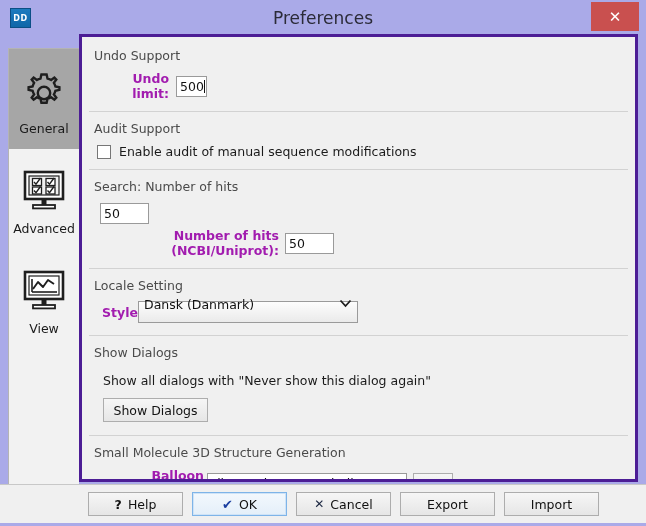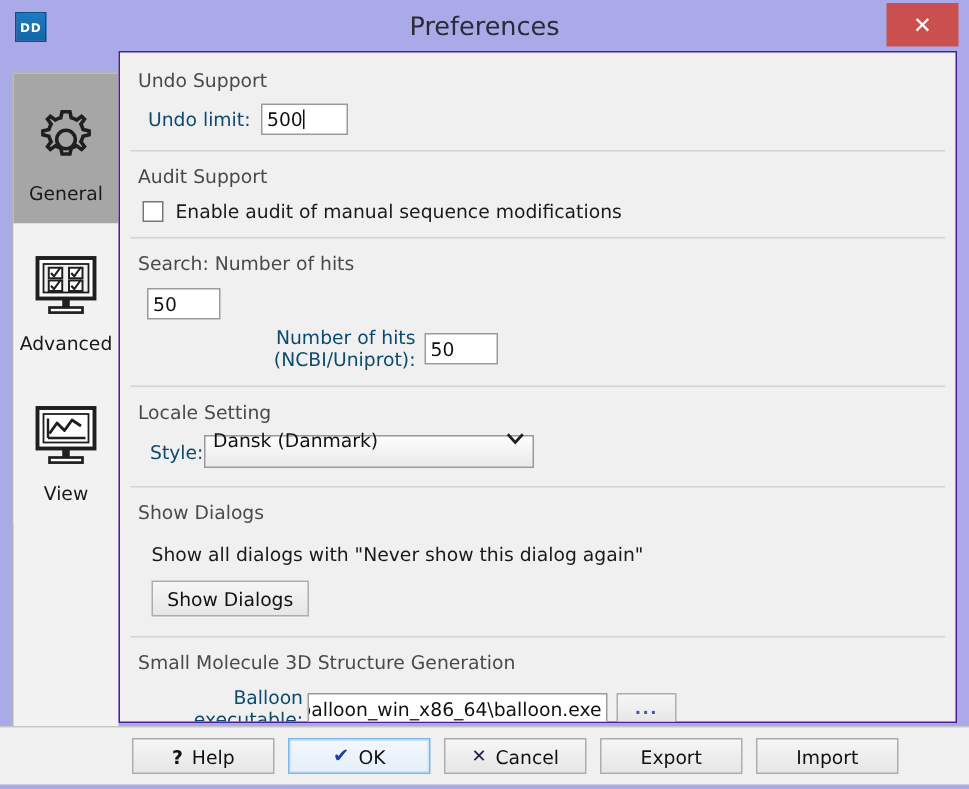--- a/index.html
+++ b/index.html
@@ -34,28 +34,28 @@
     background:#f2f2f2;border:1px solid #b4b4b4;border-right:none;box-sizing:border-box;}
   .tab{position:relative;width:100%;height:100px;box-sizing:border-box;
     display:flex;flex-direction:column;align-items:center;justify-content:center;
     cursor:pointer;background:#f2f2f2;}
   .tab.selected{background:#a6a6a6;}
   .tab .ico{height:58px;display:flex;align-items:center;justify-content:center;}
   .tab .lbl{font-size:12.5px;color:#1a1a1a;margin-top:1px;}
 
   
   .panel{position:absolute;left:79px;top:3px;width:559px;height:448px;
-    background:#f0f0f0;border:1px solid #4c1d95;box-sizing:border-box;
+    background:#f0f0f0;border:3px solid #4c1d95;box-sizing:border-box;
     padding:0;overflow:hidden;}
   .sec{position:relative;}
   .sec-title{font-size:12.5px;color:#4a4a4a;padding:0 0 0 12px;}
   .rule{height:1px;background:#d2d2d2;margin:0 7px;}
   .row{display:flex;align-items:center;}
 
-  .lbl-right{text-align:right;font-size:12.5px;color:#0c4a6e;}
+  .lbl-right{text-align:right;font-size:12.5px;color:#a21caf;font-weight:bold;}
   .txtfield{background:#ffffff;border:1px solid #9a9a9a;box-sizing:border-box;
     font-family:"DejaVu Sans","Liberation Sans",sans-serif;font-size:12.5px;color:#111;
     padding:1px 3px;height:21px;line-height:18px;overflow:hidden;white-space:nowrap;}
   .caret{display:inline-block;width:1px;height:13px;background:#111;
     vertical-align:-2px;margin-left:0px;}
 
   .cbox{width:14px;height:14px;border:1px solid #767676;background:#fff;
     box-sizing:border-box;display:inline-block;cursor:pointer;}
 
   .combo{height:22px;border:1px solid #9a9a9a;box-sizing:border-box;
@@ -156,21 +156,21 @@
       </div>
 
     </div>
 
     <div class="panel">
 
       <div class="sec">
         <div class="sec-title" style="padding-top:11px;">Undo Support</div>
         <div class="row" style="margin-top:8px;padding-left:12px;">
           <span class="lbl-right" style="width:75px;">Undo limit:</span>
-          <span class="txtfield" style="width:58px;margin-left:7px;"><span>500</span><span class="caret"></span></span>
+          <span class="txtfield" style="width:31px;margin-left:7px;"><span>500</span><span class="caret"></span></span>
         </div>
       </div>
       <div class="rule" style="margin-top:10px;"></div>
 
       <div class="sec">
         <div class="sec-title" style="padding-top:9px;">Audit Support</div>
         <div class="row" style="margin-top:8px;padding-left:15px;">
           <span class="cbox"></span>
           <span style="margin-left:8px;font-size:12.5px;">Enable audit of manual sequence modifications</span>
         </div>

